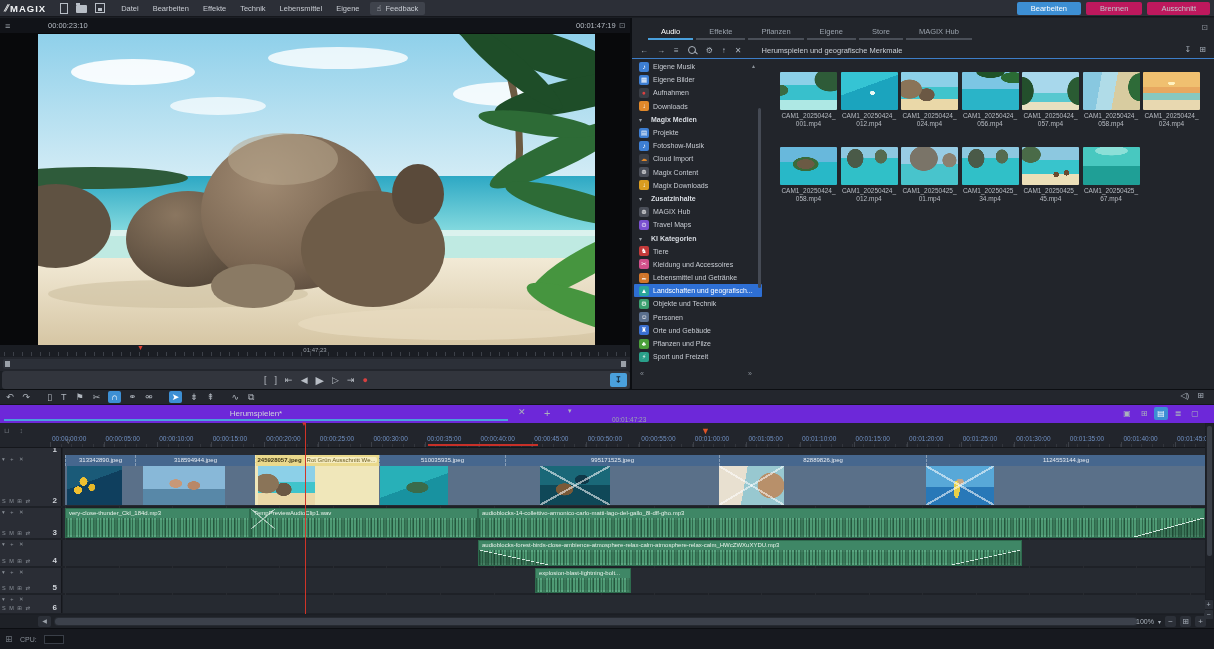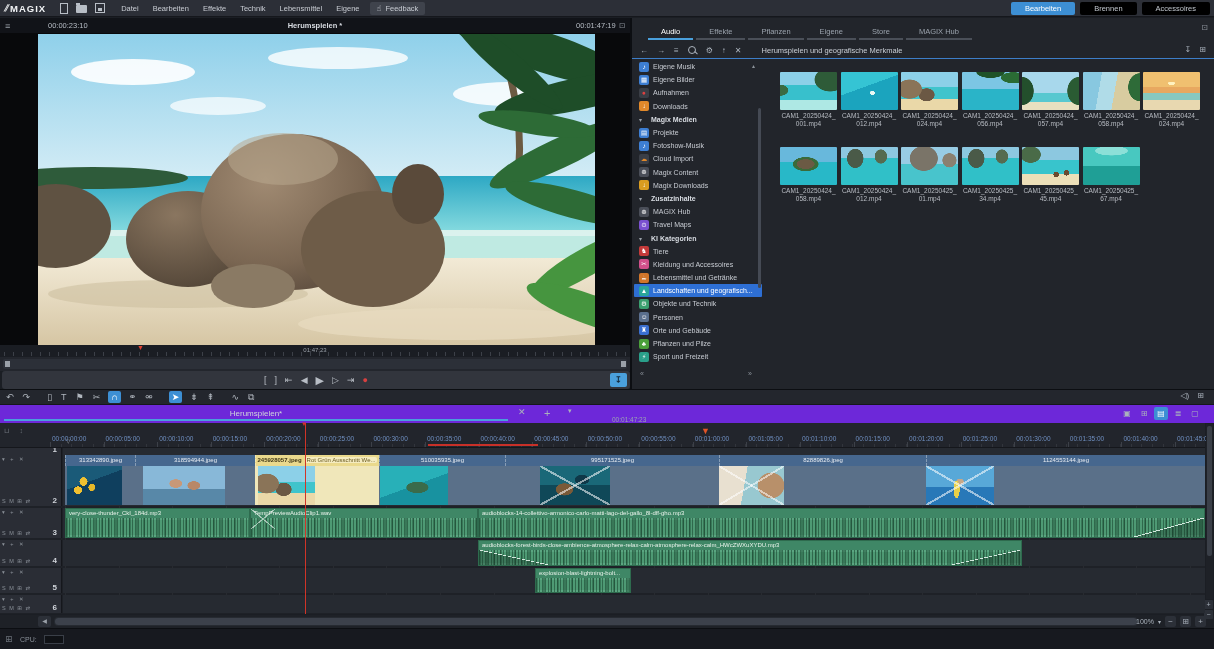--- a/index.html
+++ b/index.html
@@ -16,21 +16,21 @@
 .mb-ic.doc{border:1px solid #b8bec6;width:8px;background:#2c2f37}
 .mb-ic.folder{height:8px;width:11px;background:#b8bec6;margin-top:2px;border-radius:1px}
 .mb-ic.folder::before{content:"";position:absolute;top:-2px;left:0;width:4px;height:2px;background:#b8bec6}
 .mb-ic.save{border:1px solid #b8bec6;width:10px;height:10px}
 .mb-ic.save::after{content:"";position:absolute;left:2px;top:4px;right:2px;bottom:1px;background:#b8bec6}
 .menu-items{display:flex;gap:14px;margin-left:8px}
 .menu-item{color:#c8ccd3;cursor:default}
 .feedback{display:flex;align-items:center;gap:4px;background:#3f434c;border-radius:2px;height:13px;padding:0 7px;margin-left:2px}
 .thumb-ic{font-size:8px;color:#d8dce2}
 .mode-buttons{position:absolute;right:4px;top:2px;display:flex;gap:5px}
-.mode-btn{height:13px;line-height:13px;padding:0 14px;border-radius:2px;background:#000000;color:#c0c6cd;font-size:7.5px}
+.mode-btn{height:13px;line-height:13px;padding:0 14px;border-radius:2px;background:#be185d;color:#c0c6cd;font-size:7.5px}
 .mode-btn.active{background:#3d8fd4;color:#fff}
 
 
 .pv-header{position:absolute;left:0;top:18px;width:630px;height:15px;background:#111318;font-size:7.5px;color:#b8bec6}
 .pv-header .ham{position:absolute;left:5px;top:3px;font-size:9px;color:#9aa0a8}
 .pv-video{position:absolute;left:0;top:33px;width:630px;height:312px;background:#08090b}
 .pv-img{position:absolute;left:38px;top:1px;width:557px;height:311px}
 .pv-miniruler{position:absolute;left:0;top:345px;width:630px;height:12px;background:#1a1d23}
 .pv-miniruler .ticks{position:absolute;left:4px;right:4px;bottom:1px;height:4px;background:repeating-linear-gradient(90deg,#3c4048 0 1px,transparent 1px 9px)}
 .pv-scroll{position:absolute;left:0;top:357px;width:630px;height:14px;background:#23262d}
@@ -171,28 +171,27 @@
         <div class="menu-item">Lebensmittel</div>
         <div class="menu-item">Eigene</div>
       </div>
     <div class="feedback">
       <span class="thumb-ic">☝</span>
       <span>Feedback</span>
     </div>
     <div class="mode-buttons" id="mode-buttons">
         <div class="mode-btn active">Bearbeiten</div>
         <div class="mode-btn">Brennen</div>
-        <div class="mode-btn">Accessoires</div>
+        <div class="mode-btn">Ausschnitt</div>
       </div>
   </div>
 
   <div class="pv-header">
     <span class="ham">≡</span>
     <span class="abs" style="left:48px;top:3px">00:00:23:10</span>
-    <span class="abs" style="left:0;right:0;top:3px;text-align:center;color:#d8dce2;font-weight:bold">Herumspielen *</span>
     <span class="abs" style="left:576px;top:3px">00:01:47:19</span>
     <span class="abs" style="left:619px;top:3px;color:#8a9098">⊡</span>
   </div>
 
   <div class="pv-video">
     <svg class="pv-img" viewBox="0 0 557 311" preserveAspectRatio="none">
       <defs>
         <linearGradient id="sky" x1="0" y1="0" x2="0" y2="1">
             <stop offset="0" stop-color="#8fd0ea"></stop>
             <stop offset="1" stop-color="#e2f2f8"></stop>

